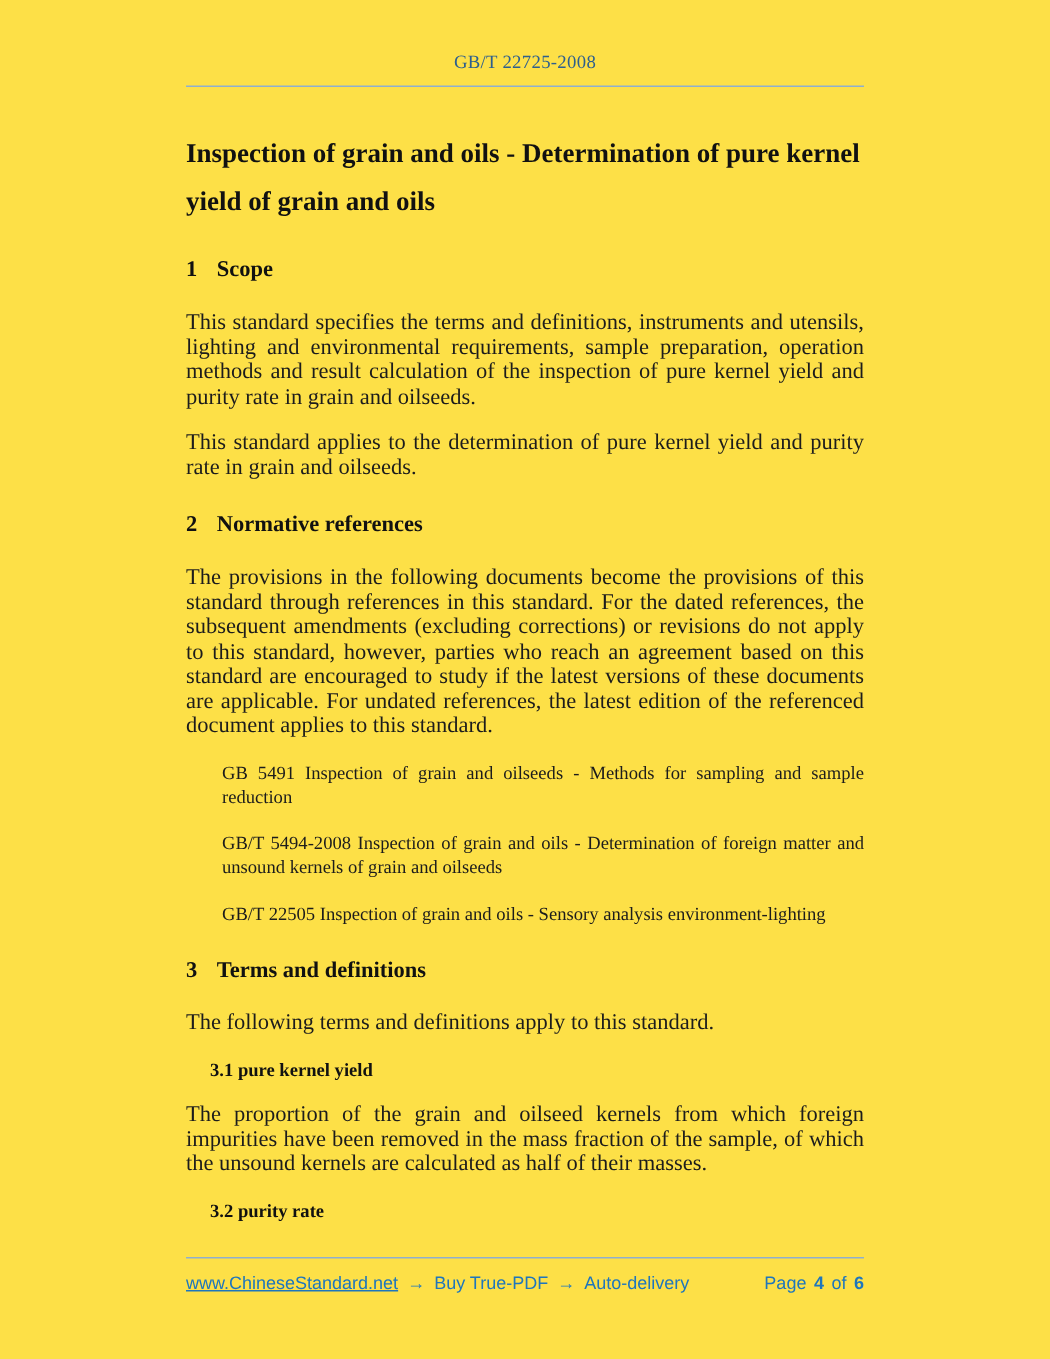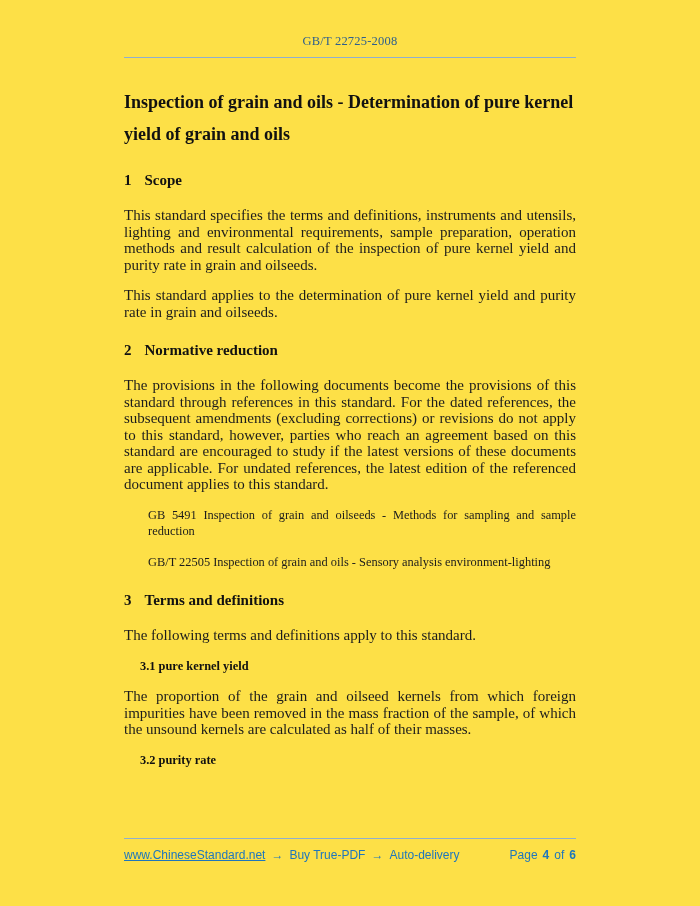--- a/index.html
+++ b/index.html
@@ -117,24 +117,25 @@
     <section>
       <h2 class="sec-heading first">
         <span class="sec-num">1</span><span>Scope</span>
       </h2>
       <p class="body-para">This standard specifies the terms and definitions, instruments and utensils, lighting and environmental requirements, sample preparation, operation methods and result calculation of the inspection of pure kernel yield and purity rate in grain and oilseeds.</p>
       <p class="body-para">This standard applies to the determination of pure kernel yield and purity rate in grain and oilseeds.</p>
     </section>
 
     <section>
       <h2 class="sec-heading">
-        <span class="sec-num">2</span><span>Normative reduction</span>
+        <span class="sec-num">2</span><span>Normative references</span>
       </h2>
       <p class="body-para">The provisions in the following documents become the provisions of this standard through references in this standard. For the dated references, the subsequent amendments (excluding corrections) or revisions do not apply to this standard, however, parties who reach an agreement based on this standard are encouraged to study if the latest versions of these documents are applicable. For undated references, the latest edition of the referenced document applies to this standard.</p>
       <p class="ref-item">GB 5491 Inspection of grain and oilseeds - Methods for sampling and sample reduction</p>
+      <p class="ref-item">GB/T 5494-2008 Inspection of grain and oils - Determination of foreign matter and unsound kernels of grain and oilseeds</p>
       <p class="ref-item">GB/T 22505 Inspection of grain and oils - Sensory analysis environment-lighting</p>
     </section>
 
     <section>
       <h2 class="sec-heading">
         <span class="sec-num">3</span><span>Terms and definitions</span>
       </h2>
       <p class="body-para">The following terms and definitions apply to this standard.</p>
       <p class="term-heading">3.1 pure kernel yield</p>
       <p class="body-para">The proportion of the grain and oilseed kernels from which foreign impurities have been removed in the mass fraction of the sample, of which the unsound kernels are calculated as half of their masses.</p>

